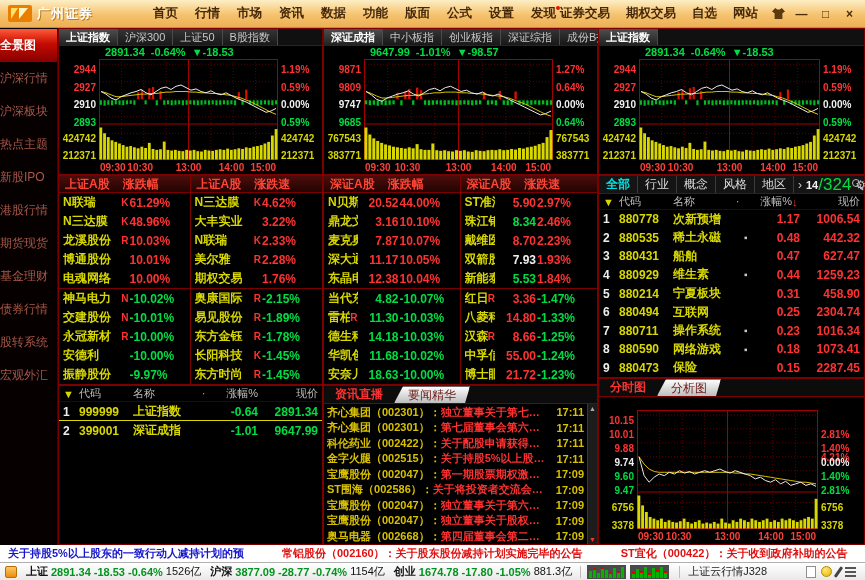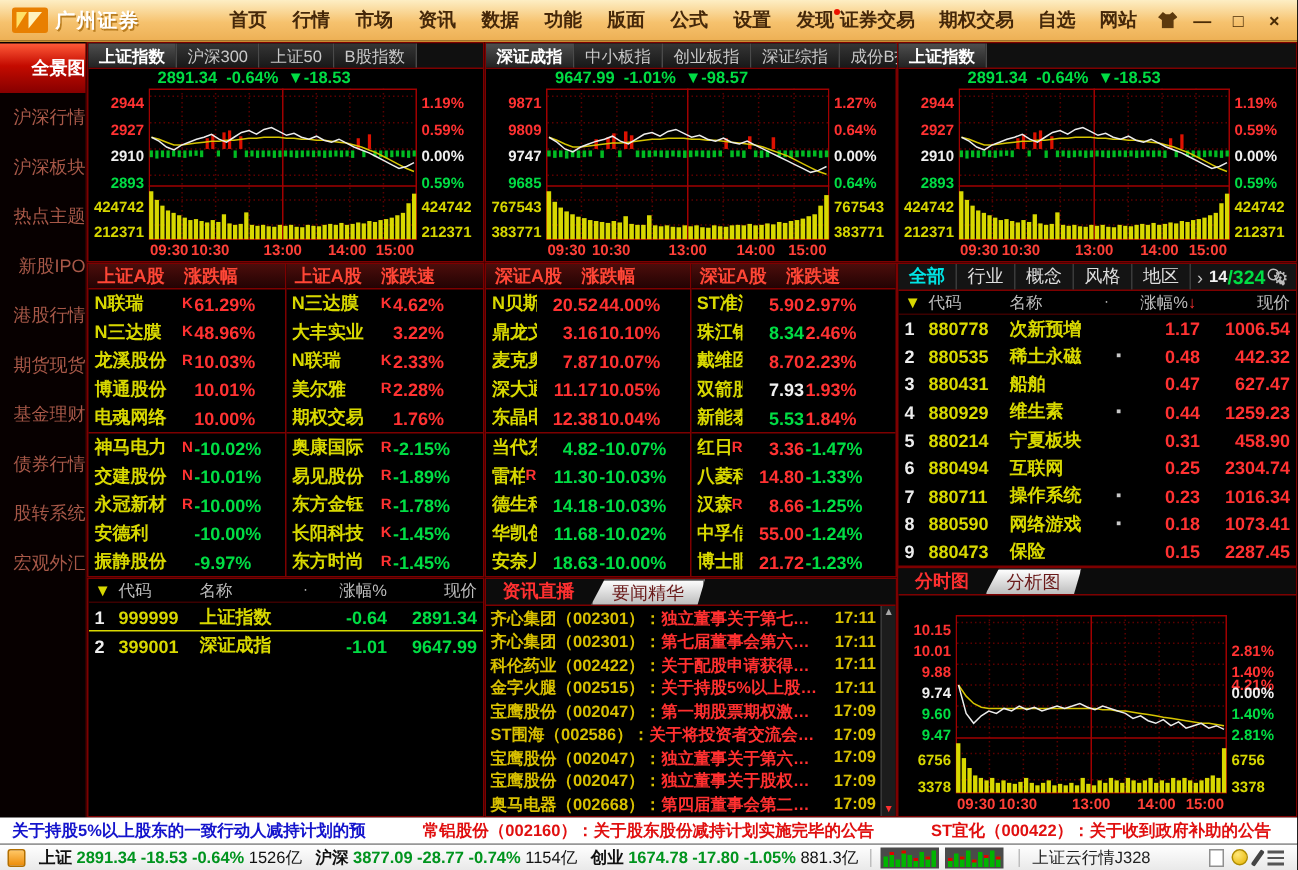--- a/index.html
+++ b/index.html
@@ -19,21 +19,21 @@
 .reddot{display:inline-block;width:4px;height:4px;background:#ee1100;border-radius:50%;vertical-align:top;margin-top:1px}
 .rmenus{display:flex;gap:16px;margin-left:auto;margin-right:14px}
 .rmenu-item{font-size:12.5px;font-weight:bold;color:#45280a;cursor:pointer;white-space:nowrap}
 .winbtns{display:flex;align-items:center;gap:9px}
 .icon-shirt{width:13px;height:11px;background:#5d3a0e;clip-path:polygon(25% 0,40% 14%,60% 14%,75% 0,100% 32%,80% 48%,80% 100%,20% 100%,20% 48%,0 32%)}
 .winbtn{font-size:12px;font-weight:bold;color:#4a2c06;width:15px;text-align:center;line-height:14px;cursor:pointer}
 
 
 .mid{position:absolute;top:28px;left:0;width:865px;height:517px;display:flex;background:#000}
 .sidebar{width:58px;background:#070000;border-right:1px solid #4a0000;padding-top:1px}
-.side-item{height:33px;display:flex;align-items:center;justify-content:flex-end;font-size:12px;color:#a85848;cursor:pointer}
+.side-item{height:33px;display:flex;align-items:center;justify-content:flex-start;font-size:12px;color:#a85848;cursor:pointer}
 .side-item.active{background:linear-gradient(#ff5a38,#c40b00 45%,#860000);color:#fff;font-weight:bold}
 .col{display:flex;flex-direction:column}
 .col1{width:265px}.col2{width:275px}.col3{width:267px}
 .sec{position:relative;border:1px solid #7d0000;background:#000}
 .sec.chart{height:147px}
 .sec.list{height:220px;display:flex}
 .sec.bottom{height:167px}
 
 
 .tabbar{height:17px;display:flex;background:#101010;border-bottom:1px solid #7d0000}
@@ -81,21 +81,21 @@
 .shead .harr{color:#ff3232;width:8px}
 .srow{flex:1;display:flex;align-items:center;padding:0 4px;font-size:12px;font-weight:bold;cursor:pointer}
 .wrow{height:19px;display:flex;align-items:center;padding:0 4px;font-size:12px;font-weight:bold;cursor:pointer}
 .wrow.sel{box-shadow:inset 0 -1px 0 #d8d800}
 #sector{display:flex;flex-direction:column}
 .sector-tabs{height:18px;display:flex;align-items:center;background:#141414;border-bottom:1px solid #7d0000}
 .stab{padding:0 7px;line-height:17px;font-size:12px;color:#dedede;border-right:1px solid #3a3a3a;cursor:pointer;white-space:nowrap}
 .stab.active{color:#00e5e5;font-weight:bold}
 .sarrow{color:#c8c8c8;padding:0 4px;font-size:12px}
 .cnt-a{color:#f2f2f2;font-size:11px;font-weight:bold}
-.cnt-b{color:#00dd44;font-size:13px;font-weight:bold}
+.cnt-b{color:#00dd44;font-size:17px;font-weight:normal}
 .icon-search{position:relative;width:13px;height:13px;margin-left:auto;cursor:pointer}
 .icon-search:before{content:"";position:absolute;left:1px;top:1px;width:6px;height:6px;border:1.5px solid #bdbdbd;border-radius:50%}
 .icon-search:after{content:"";position:absolute;left:8px;top:8.5px;width:4.5px;height:1.5px;background:#bdbdbd;transform:rotate(45deg)}
 .gearglyph{color:#bdbdbd;font-size:12px;margin:0 5px 0 4px;cursor:pointer}
 .srows{flex:1;display:flex;flex-direction:column}
 
 
 .btabbar{height:18px;display:flex;align-items:flex-end;gap:2px;background:#0c0c0c;border-bottom:1px solid #7d0000;padding-left:2px}
 .btab-active{color:#ff3030;font-weight:bold;font-size:12px;padding:0 9px;line-height:17px;cursor:pointer}
 .btab{background:linear-gradient(#fdfdfd,#bdbdbd);color:#6a1a1a;font-size:12px;line-height:16px;padding:0 13px;border:1px solid #808080;border-bottom:none;clip-path:polygon(9px 0,100% 0,calc(100% - 5px) 100%,0 100%);cursor:pointer}

